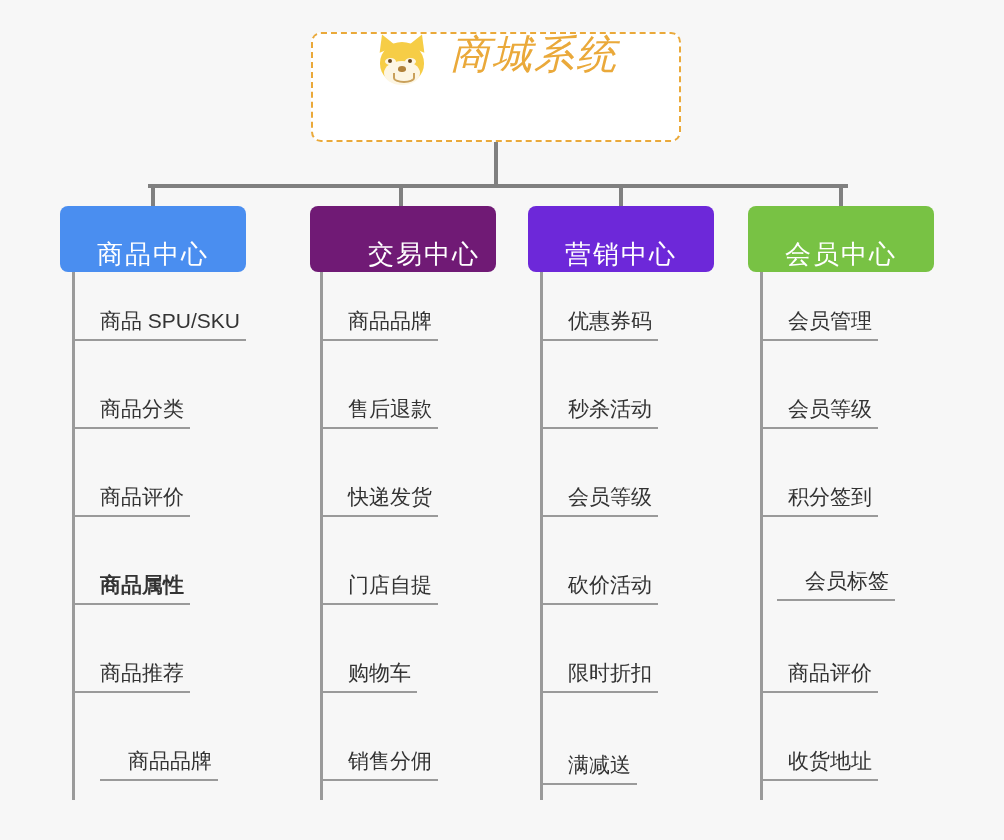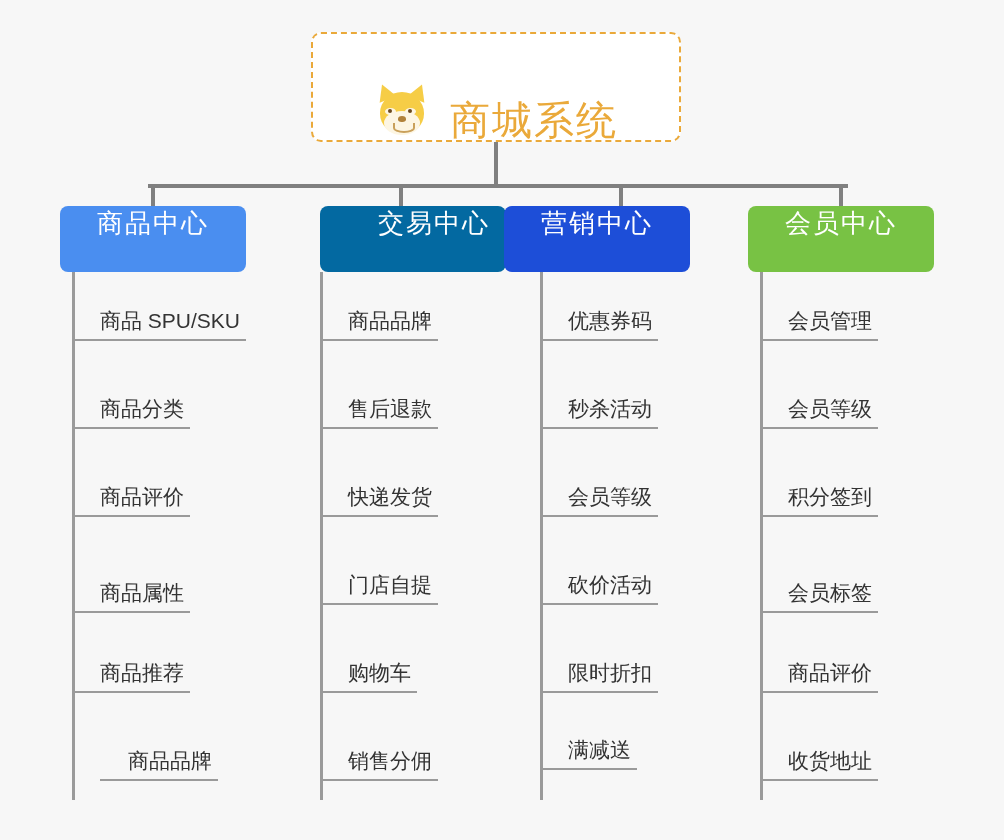--- a/index.html
+++ b/index.html
@@ -26,23 +26,24 @@
     position: absolute;
     left: 311px;
     top: 32px;
     width: 370px;
     height: 110px;
     box-sizing: border-box;
     background: #ffffff;
     border: 2px dashed #eaa93a;
     border-radius: 10px;
     display: flex;
-    align-items: flex-end;
+    align-items: flex-start;
     justify-content: center;
     gap: 20px;
+    font-style: italic;
   }
   .root-emoji {
     width: 56px;
     height: 56px;
     position: relative;
     flex: 0 0 auto;
   }
   .root-title {
     font-size: 40px;
     color: #eaa93a;
@@ -135,21 +136,21 @@
 
   
   .category-pill {
     position: absolute;
     top: 206px;
     width: 186px;
     height: 66px;
     box-sizing: border-box;
     border-radius: 8px;
     display: flex;
-    align-items: flex-start;
+    align-items: flex-end;
     justify-content: center;
     color: #ffffff;
     font-size: 26px;
     letter-spacing: 2px;
   }
 
   
   .leaf-column {
     position: absolute;
     top: 272px;
@@ -209,32 +210,32 @@
         <div class="leaf-spine" style="height: 528px; background: rgb(154, 154, 154);"></div>
         <div class="leaf-item" style="top: 0px;">
           <span class="leaf-label">商品 SPU/SKU</span>
         </div>
         <div class="leaf-item" style="top: 88px;">
           <span class="leaf-label">商品分类</span>
         </div>
         <div class="leaf-item" style="top: 176px;">
           <span class="leaf-label">商品评价</span>
         </div>
-        <div class="leaf-item" style="top: 272px;">
+        <div class="leaf-item" style="top: 264px; font-weight: bold;">
           <span class="leaf-label">商品属性</span>
         </div>
         <div class="leaf-item" style="top: 352px;">
           <span class="leaf-label">商品推荐</span>
         </div>
         <div class="leaf-item" style="top: 440px; margin-left: 28px;">
           <span class="leaf-label">商品品牌</span>
         </div>
       </div>
       <div class="conn conn-v-branch" style="left: 399px; background: rgb(128, 128, 128);"></div>
-      <div class="category-pill" style="left: 320px; background: #0369a1; padding-left: 42px;">
+      <div class="category-pill" style="left: 310px; background: #701a75; padding-left: 42px;">
         <span>交易中心</span>
       </div>
       <div class="leaf-column" style="left: 308px;">
         <div class="leaf-spine" style="height: 528px; background: rgb(154, 154, 154);"></div>
         <div class="leaf-item" style="top: 0px;">
           <span class="leaf-label">商品品牌</span>
         </div>
         <div class="leaf-item" style="top: 88px;">
           <span class="leaf-label">售后退款</span>
         </div>
@@ -245,60 +246,60 @@
           <span class="leaf-label">门店自提</span>
         </div>
         <div class="leaf-item" style="top: 352px;">
           <span class="leaf-label">购物车</span>
         </div>
         <div class="leaf-item" style="top: 440px;">
           <span class="leaf-label">销售分佣</span>
         </div>
       </div>
       <div class="conn conn-v-branch" style="left: 619px; background: rgb(128, 128, 128);"></div>
-      <div class="category-pill" style="left: 504px; background: #1d4ed8;">
+      <div class="category-pill" style="left: 528px; background: #6d28d9;">
         <span>营销中心</span>
       </div>
       <div class="leaf-column" style="left: 528px;">
         <div class="leaf-spine" style="height: 528px; background: rgb(154, 154, 154);"></div>
         <div class="leaf-item" style="top: 0px;">
           <span class="leaf-label">优惠券码</span>
         </div>
         <div class="leaf-item" style="top: 88px;">
           <span class="leaf-label">秒杀活动</span>
         </div>
         <div class="leaf-item" style="top: 176px;">
           <span class="leaf-label">会员等级</span>
         </div>
         <div class="leaf-item" style="top: 264px;">
           <span class="leaf-label">砍价活动</span>
         </div>
         <div class="leaf-item" style="top: 352px;">
           <span class="leaf-label">限时折扣</span>
         </div>
-        <div class="leaf-item" style="top: 429px;">
+        <div class="leaf-item" style="top: 444px;">
           <span class="leaf-label">满减送</span>
         </div>
       </div>
       <div class="conn conn-v-branch" style="left: 839px; background: rgb(128, 128, 128);"></div>
       <div class="category-pill" style="left: 748px; background: rgb(120, 194, 68);">
         <span>会员中心</span>
       </div>
       <div class="leaf-column" style="left: 748px;">
         <div class="leaf-spine" style="height: 528px; background: rgb(154, 154, 154);"></div>
         <div class="leaf-item" style="top: 0px;">
           <span class="leaf-label">会员管理</span>
         </div>
         <div class="leaf-item" style="top: 88px;">
           <span class="leaf-label">会员等级</span>
         </div>
         <div class="leaf-item" style="top: 176px;">
           <span class="leaf-label">积分签到</span>
         </div>
-        <div class="leaf-item" style="top: 272px;">
+        <div class="leaf-item" style="top: 260px; padding-left: 17px;">
           <span class="leaf-label">会员标签</span>
         </div>
         <div class="leaf-item" style="top: 352px;">
           <span class="leaf-label">商品评价</span>
         </div>
         <div class="leaf-item" style="top: 440px; text-align: right;">
           <span class="leaf-label">收货地址</span>
         </div>
       </div>
     </div>

